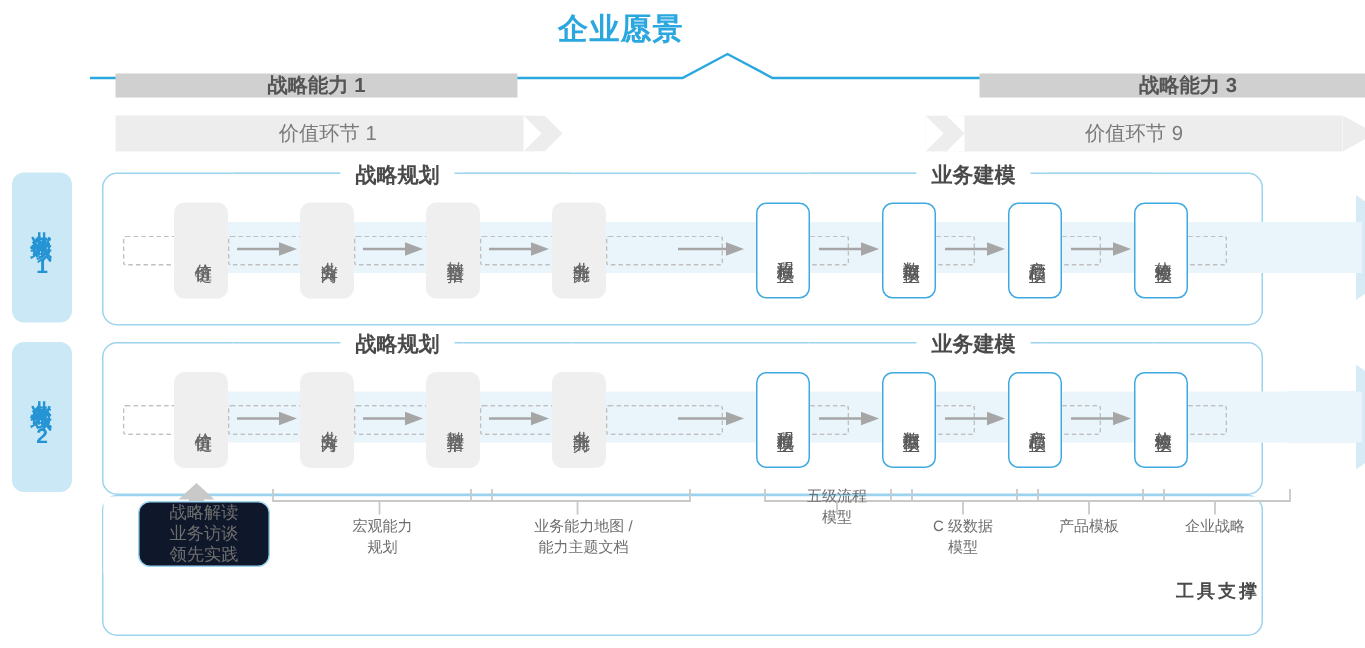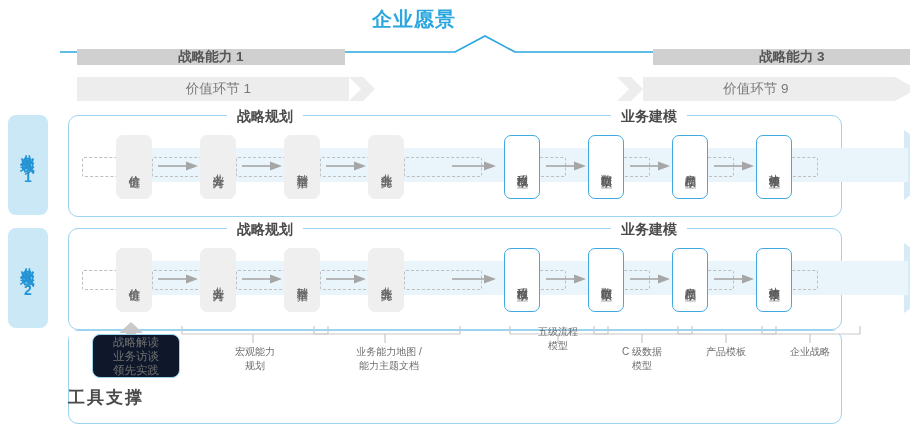--- a/index.html
+++ b/index.html
@@ -141,21 +141,21 @@
   #up-arrow{position:absolute;left:118px;top:322px;}
 
   
   #footer-box{
     position:absolute;left:68px;top:330px;width:772px;height:92px;
     border:1px solid #9CD3EE;border-radius:10px;
   }
   #footer-mask{position:absolute;left:69px;top:331px;width:770px;height:52px;background:#ffffff;}
   #footer-title{
     position:absolute;left:68px;top:386px;width:772px;
-    text-align:left;font-size:17px;font-weight:bold;color:#4A4A4A;
+    text-align:right;font-size:12px;font-weight:bold;color:#4A4A4A;
     letter-spacing:2px;
   }
 </style>
 </head>
 <body>
 
 <div id="stage">
 
   <div class="vision-title" id="vision-label">企业愿景</div>
 

